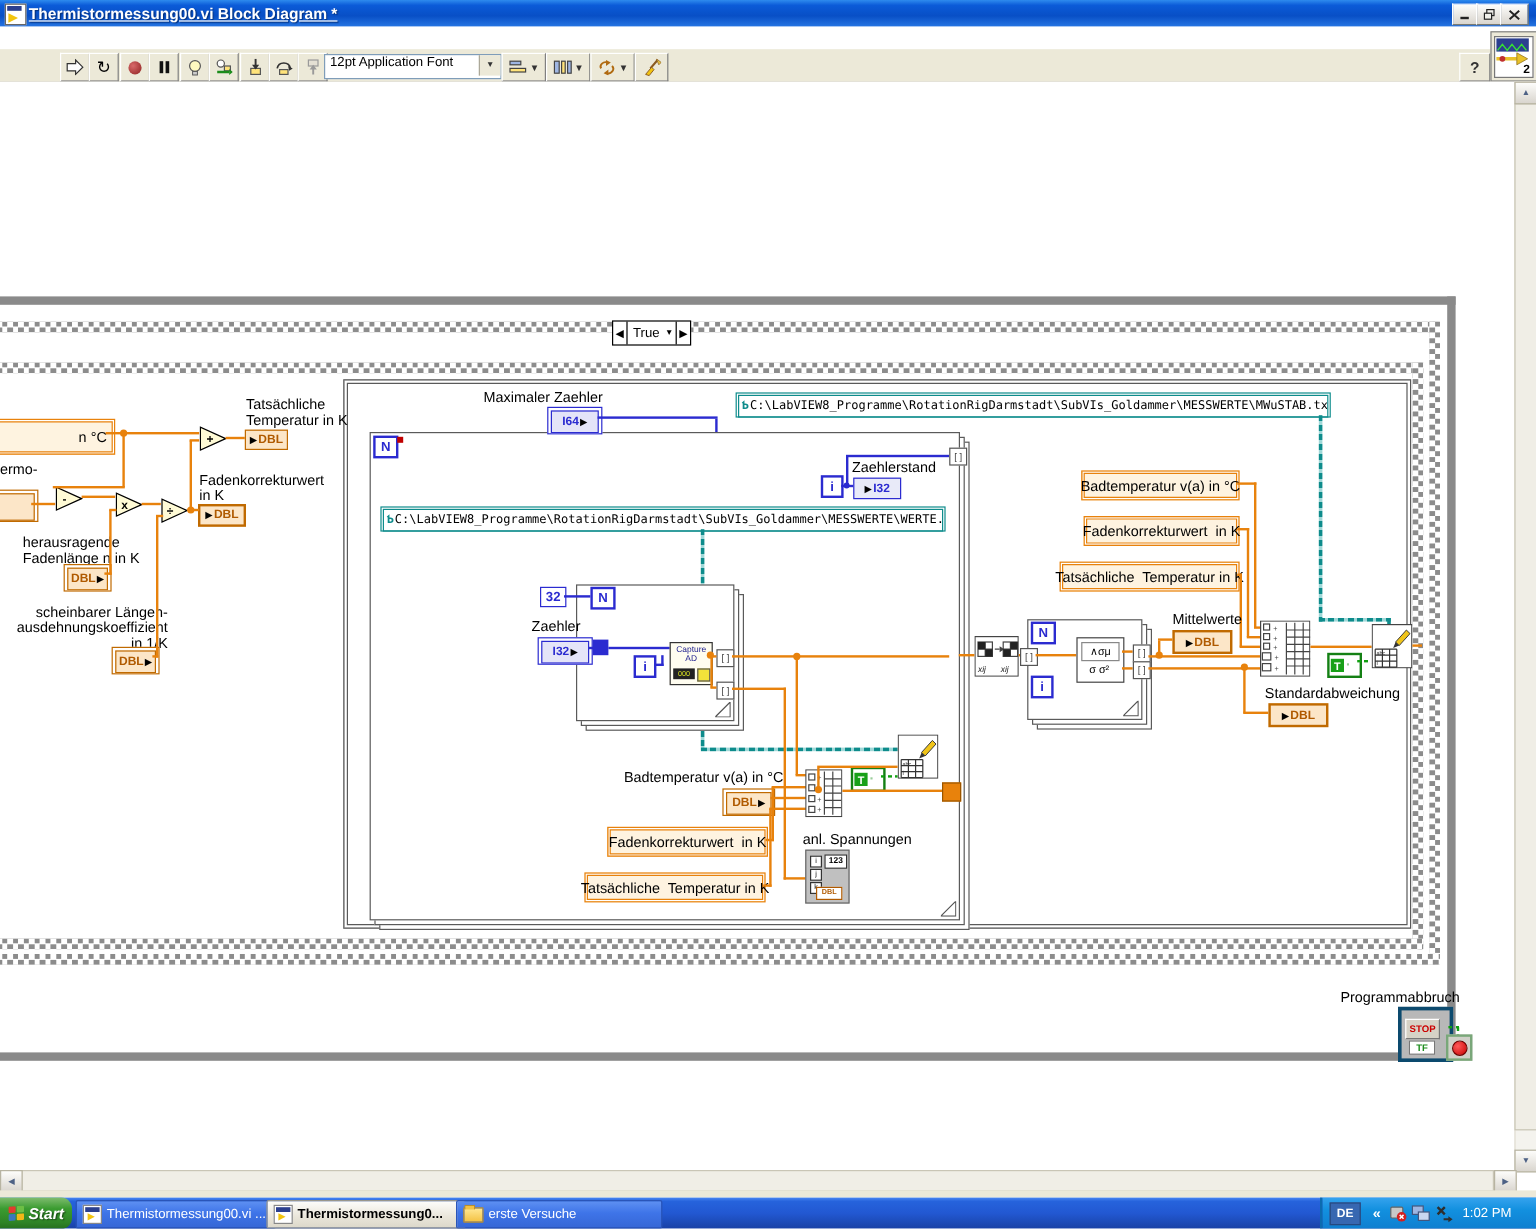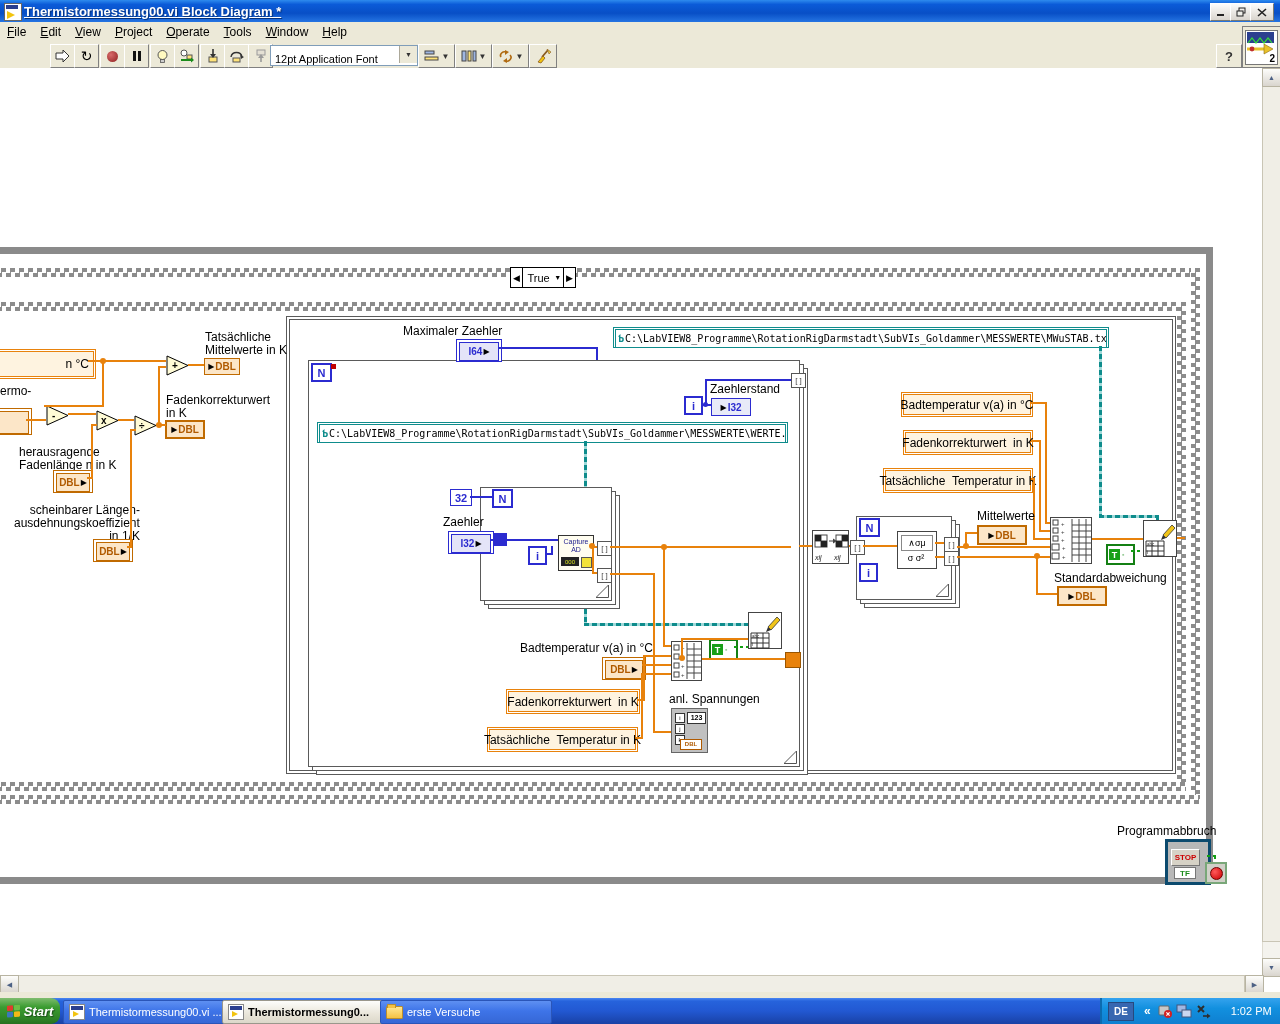--- a/index.html
+++ b/index.html
@@ -20,21 +20,21 @@
   .menu-item::first-letter{text-decoration:underline;}
   #toolbar{position:absolute;left:0;top:41px;width:1280px;height:27px;background:#ECE9D8;
     border-bottom:1px solid #ACA899;}
   .tb-btn{position:absolute;top:3px;width:23px;height:22px;background:#ECE9D8;
     border:1px solid #fff;border-right-color:#808080;border-bottom-color:#808080;
     display:flex;align-items:center;justify-content:center;font-size:13px;}
   .tb-drop{position:absolute;top:3px;width:35px;height:22px;background:#ECE9D8;
     border:1px solid #fff;border-right-color:#808080;border-bottom-color:#808080;
     display:flex;align-items:center;justify-content:center;gap:2px;font-size:8px;color:#333;}
   #fontbox{position:absolute;left:270px;top:4px;width:142px;height:19px;background:#fff;
-    border:1px solid #7F9DB9;font-size:11px;display:flex;align-items:flex-end;padding-left:4px;color:#000;}
+    border:1px solid #7F9DB9;font-size:11px;display:flex;align-items:flex-start;padding-left:4px;color:#000;}
   #fontbox .dd{position:absolute;right:0;top:0;width:17px;height:17px;background:#ECE9D8;
     border-left:1px solid #ACA899;display:flex;align-items:center;justify-content:center;font-size:7px;color:#333;}
   
   .lbl{position:absolute;font-size:12px;line-height:13px;color:#000;white-space:pre-line;}
   .w-o{position:absolute;background:#E8820C;}
   .w-b{position:absolute;background:#2B2BD0;}
   .w-gd-h{position:absolute;height:2px;background-image:repeating-linear-gradient(90deg,#12A012 0 3px,transparent 3px 6px);}
   .w-gd-v{position:absolute;width:2px;background-image:repeating-linear-gradient(180deg,#12A012 0 3px,transparent 3px 6px);}
   .w-t-h{position:absolute;height:3px;background:repeating-linear-gradient(90deg,#0E8C8C 0 5px,#9FD8D8 5px 8px);}
   .w-t-v{position:absolute;width:3px;background:repeating-linear-gradient(180deg,#0E8C8C 0 5px,#9FD8D8 5px 8px);}
@@ -122,30 +122,20 @@
           <rect x="1" y="4" width="6" height="5" fill="#EFEFEA" stroke="#222"></rect>
         </svg>
       </div>
     <div class="cap-btn" style="left:1250px;width:22px;">
         <svg width="10" height="9">
           <path d="M1 1 L9 8 M9 1 L1 8" stroke="#222" stroke-width="1.6"></path>
         </svg>
       </div>
   </div>
 
-  <div id="menubar">
-    <span class="menu-item">File</span>
-    <span class="menu-item">Edit</span>
-    <span class="menu-item">View</span>
-    <span class="menu-item">Project</span>
-    <span class="menu-item">Operate</span>
-    <span class="menu-item">Tools</span>
-    <span class="menu-item">Window</span>
-    <span class="menu-item">Help</span>
-  </div>
 
   <div id="toolbar">
     <div class="tb-btn" style="left:50px;">
         <svg width="15" height="14">
           <polygon points="1,4 8,4 8,1 14,7 8,13 8,10 1,10" fill="#FDFDFD" stroke="#333"></polygon>
         </svg>
       </div>
     <div class="tb-btn" style="left:74px;">
         <span style="font-size:14px;">↻</span>
       </div>
@@ -272,21 +262,21 @@
 
   <div class="outer-rect" style="left:286px;top:316px;width:888px;height:456px;"></div>
 
   <div class="local" style="left:-30px;top:349px;width:118px;height:28px;justify-content:flex-end;padding-right:6px;"><span>n °C</span></div>
   <div class="lbl" style="left:0px;top:385px;">ermo-</div>
   <div class="term-ctl-o" style="left:-62px;top:408px;width:88px;height:21px;">
       <div class="in"></div>
     </div>
 
   <div class="lbl" style="left:205px;top:331px;">Tatsächliche
-Mittelwerte in K</div>
+Temperatur in K</div>
   <div class="lbl" style="left:166px;top:394px;">Fadenkorrekturwert
 in K</div>
   <div class="lbl" style="left:0px;top:446px;padding-left:19px;">herausragende
 Fadenlänge n in K</div>
   <div class="lbl" style="left:14px;top:504px;text-align:right;">scheinbarer Längen-
 ausdehnungskoeffizient
 in 1/K</div>
 
   <div class="tri" style="left:166px;top:355px;"><svg width="23" height="21">
         <polygon points="1,1 1,20 22,10.5" fill="#FFFBD6" stroke="#000"></polygon>
@@ -712,17 +702,17 @@
         </svg>
       <svg width="16" height="16" style="margin-left:3px;">
           <rect x="1" y="2" width="9" height="7" fill="#9FB6E2" stroke="#44567E"></rect>
           <rect x="6" y="7" width="9" height="7" fill="#C9D6F0" stroke="#44567E"></rect>
         </svg>
       <svg width="16" height="16" style="margin-left:3px;">
           <path d="M3 3 L9 9 M9 3 L3 9" stroke="#2E2E2E" stroke-width="2"></path>
           <path d="M8 13 H14" stroke="#2E2E2E" stroke-width="1.6"></path>
           <polygon points="12,10.5 15.5,13 12,15.5" fill="#2E2E2E"></polygon>
         </svg>
-      <span style="margin-left:20px;font-size:11px;">1:02 PM</span>
+      <span style="margin-left:8px;font-size:11px;">1:02 PM</span>
     </div>
   </div>
 
 </div>
 
 </body></html>

